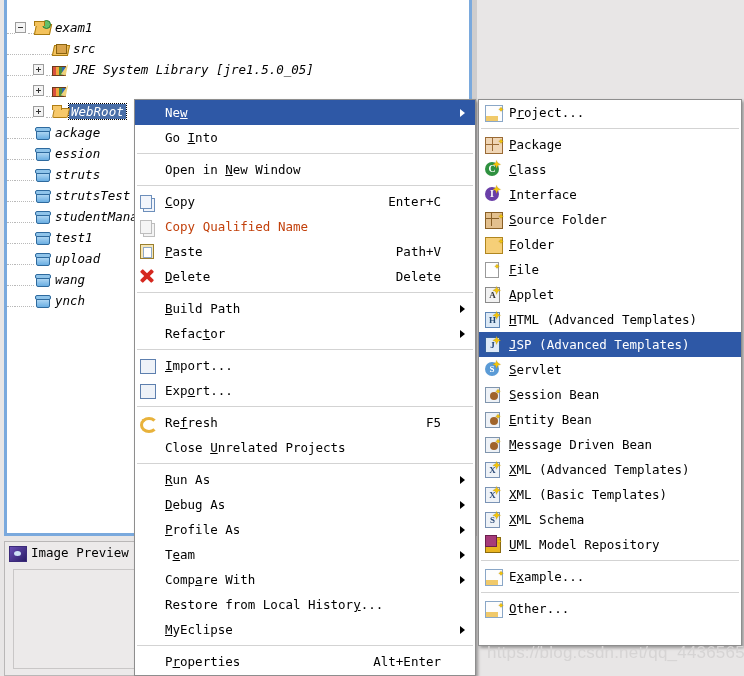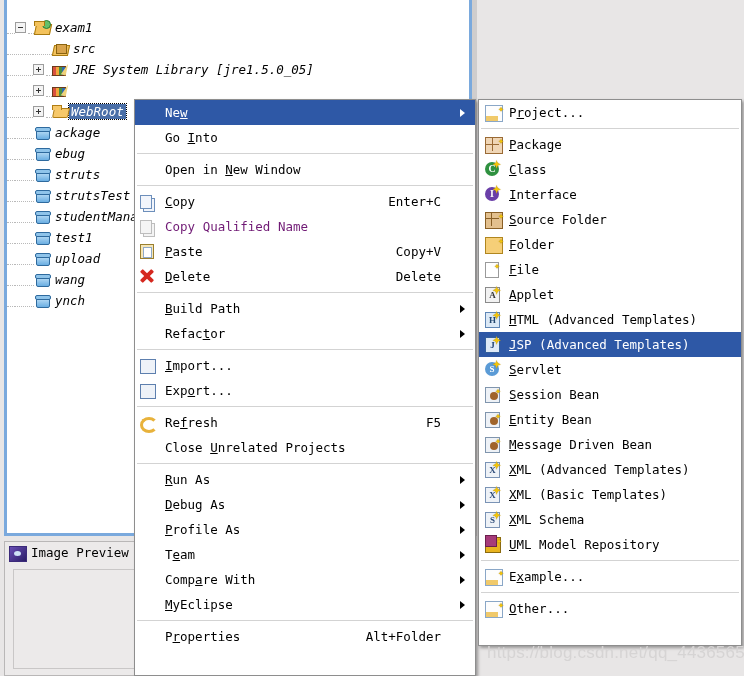--- a/index.html
+++ b/index.html
@@ -118,21 +118,21 @@
     box-shadow:2px 2px 3px rgba(0,0,0,.35);
     box-sizing:border-box;
   }
   #ctxmenu{left:134px;top:99px;width:342px;height:577px;}
   #submenu{left:478px;top:99px;width:264px;height:547px;}
   .mi{
     position:relative;height:25px;line-height:25px;white-space:nowrap;
     padding-left:30px;font-size:12.5px;
   }
   .mi.hl{background:#2e58a6;color:#ffffff;}
-  .mi.dis{color:#701a75;}
+  .mi.dis{color:#c2410c;}
   .mi .acc{text-decoration:underline;}
   .mi .accel{position:absolute;right:0;top:0;}
   #ctxmenu .mi{padding-left:30px;}
   #ctxmenu .mi .accel{right:34px;}
   .mi .arrow{
     position:absolute;right:10px;top:9px;width:0;height:0;
     border-top:4px solid transparent;border-bottom:4px solid transparent;
     border-left:5px solid #000;
   }
   .mi.hl .arrow{border-left-color:#fff;}
@@ -195,21 +195,21 @@
 <div id="backdrop-edge"></div>
 
 <div id="explorer">
   <div id="tree">
       <div class="trow"><span class="dots" style="width:8px"></span><span class="exp "></span><span class="dots" style="width:6px"></span><span class="ic ic-prjopen"><span class="badge-j"></span></span><span class="lbl">exam1</span></div>
       <div class="trow"><span class="dots" style="width:26px"></span><span class="dots" style="width:19px"></span><span class="ic ic-src"></span><span class="lbl">src</span></div>
       <div class="trow"><span class="dots" style="width:26px"></span><span class="exp plus"></span><span class="dots" style="width:6px"></span><span class="ic ic-lib"></span><span class="lbl">JRE System Library [jre1.5.0_05]</span></div>
       <div class="trow"><span class="dots" style="width:26px"></span><span class="exp plus"></span><span class="dots" style="width:6px"></span><span class="ic ic-lib"></span></div>
       <div class="trow"><span class="dots" style="width:26px"></span><span class="exp plus"></span><span class="dots" style="width:6px"></span><span class="ic ic-folderopen"></span><span class="lbl sel">WebRoot</span></div>
       <div class="trow"><span class="dots" style="width:8px"></span><span class="dots" style="width:19px"></span><span class="ic ic-prjclosed"></span><span class="lbl">ackage</span></div>
-      <div class="trow"><span class="dots" style="width:8px"></span><span class="dots" style="width:19px"></span><span class="ic ic-prjclosed"></span><span class="lbl">ebug</span></div>
+      <div class="trow"><span class="dots" style="width:8px"></span><span class="dots" style="width:19px"></span><span class="ic ic-prjclosed"></span><span class="lbl">ession</span></div>
       <div class="trow"><span class="dots" style="width:8px"></span><span class="dots" style="width:19px"></span><span class="ic ic-prjclosed"></span><span class="lbl">struts</span></div>
       <div class="trow"><span class="dots" style="width:8px"></span><span class="dots" style="width:19px"></span><span class="ic ic-prjclosed"></span><span class="lbl">strutsTest</span></div>
       <div class="trow"><span class="dots" style="width:8px"></span><span class="dots" style="width:19px"></span><span class="ic ic-prjclosed"></span><span class="lbl">studentManage</span></div>
       <div class="trow"><span class="dots" style="width:8px"></span><span class="dots" style="width:19px"></span><span class="ic ic-prjclosed"></span><span class="lbl">test1</span></div>
       <div class="trow"><span class="dots" style="width:8px"></span><span class="dots" style="width:19px"></span><span class="ic ic-prjclosed"></span><span class="lbl">upload</span></div>
       <div class="trow"><span class="dots" style="width:8px"></span><span class="dots" style="width:19px"></span><span class="ic ic-prjclosed"></span><span class="lbl">wang</span></div>
       <div class="trow"><span class="dots" style="width:8px"></span><span class="dots" style="width:19px"></span><span class="ic ic-prjclosed"></span><span class="lbl">ynch</span></div>
     </div>
 </div>
 
@@ -221,40 +221,41 @@
 </div>
 
 <div id="ctxmenu" class="menu">
     <div class="mi hl"><span>Ne<span class="acc">w</span></span><span class="arrow"></span></div>
     <div class="mi"><span>Go <span class="acc">I</span>nto</span></div>
     <div class="sep"></div>
     <div class="mi"><span>Open in <span class="acc">N</span>ew Window</span></div>
     <div class="sep"></div>
     <div class="mi"><span class="mic i-copy"></span><span><span class="acc">C</span>opy</span><span class="accel">Enter+C</span></div>
     <div class="mi dis"><span class="mic i-copyq"></span><span>Copy Qualified Name</span></div>
-    <div class="mi"><span class="mic i-paste"></span><span><span class="acc">P</span>aste</span><span class="accel">Copy+V</span></div>
+    <div class="mi"><span class="mic i-paste"></span><span><span class="acc">P</span>aste</span><span class="accel">Path+V</span></div>
     <div class="mi"><span class="mic i-del"></span><span><span class="acc">D</span>elete</span><span class="accel">Delete</span></div>
     <div class="sep"></div>
     <div class="mi"><span><span class="acc">B</span>uild Path</span><span class="arrow"></span></div>
     <div class="mi"><span>Refac<span class="acc">t</span>or</span><span class="arrow"></span></div>
     <div class="sep"></div>
     <div class="mi"><span class="mic i-import"></span><span><span class="acc">I</span>mport...</span></div>
     <div class="mi"><span class="mic i-export"></span><span>Exp<span class="acc">o</span>rt...</span></div>
     <div class="sep"></div>
     <div class="mi"><span class="mic i-refresh"></span><span>Re<span class="acc">f</span>resh</span><span class="accel">F5</span></div>
     <div class="mi"><span>Close <span class="acc">U</span>nrelated Projects</span></div>
     <div class="sep"></div>
     <div class="mi"><span><span class="acc">R</span>un As</span><span class="arrow"></span></div>
     <div class="mi"><span><span class="acc">D</span>ebug As</span><span class="arrow"></span></div>
     <div class="mi"><span><span class="acc">P</span>rofile As</span><span class="arrow"></span></div>
     <div class="mi"><span>T<span class="acc">e</span>am</span><span class="arrow"></span></div>
     <div class="mi"><span>Comp<span class="acc">a</span>re With</span><span class="arrow"></span></div>
+    <div class="mi"><span>Restore from Local Histor<span class="acc">y</span>...</span></div>
     <div class="mi"><span><span class="acc">M</span>yEclipse</span><span class="arrow"></span></div>
     <div class="sep"></div>
-    <div class="mi"><span>P<span class="acc">r</span>operties</span><span class="accel">Alt+Folder</span></div>
+    <div class="mi"><span>P<span class="acc">r</span>operties</span><span class="accel">Alt+Enter</span></div>
   </div>
 
 <div id="submenu" class="menu">
     <div class="mi"><span class="s-ico s-proj">
         <span class="star">✦</span>
       </span><span>P<span class="acc">r</span>oject...</span></div>
     <div class="sep"></div>
     <div class="mi"><span class="s-ico s-pack">
         <span class="star">✦</span>
       </span><span><span class="acc">P</span>ackage</span></div>

